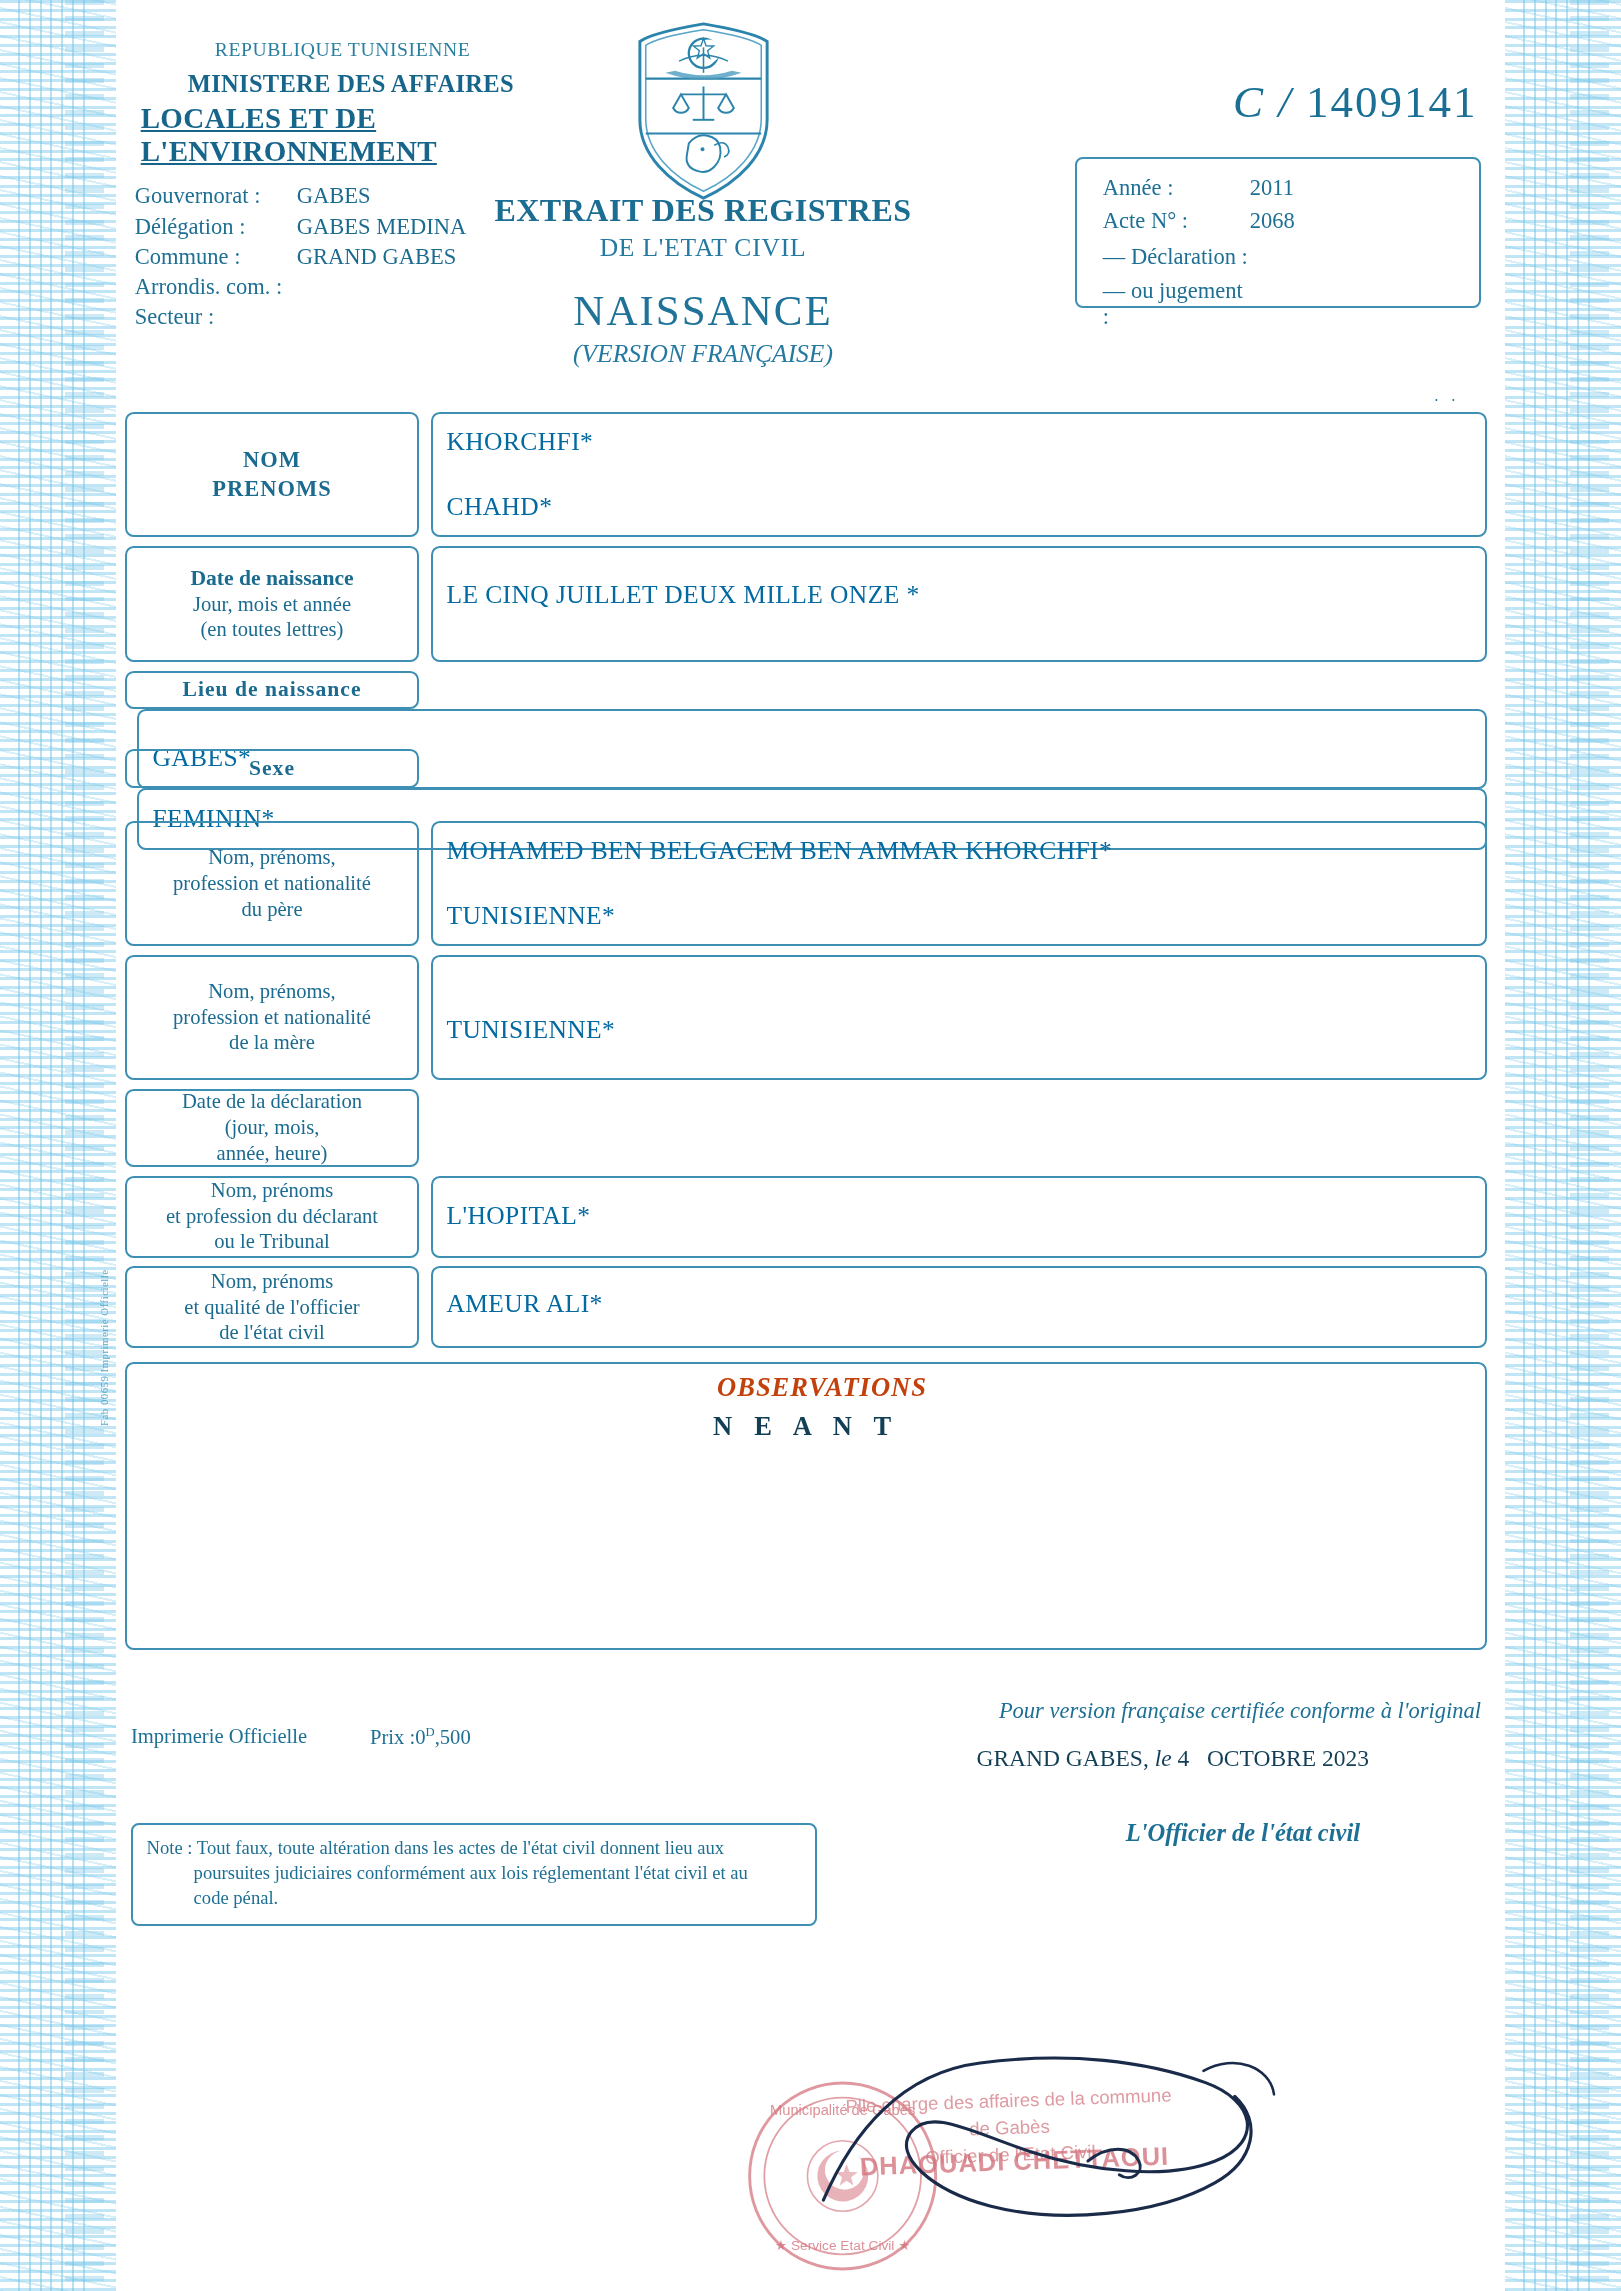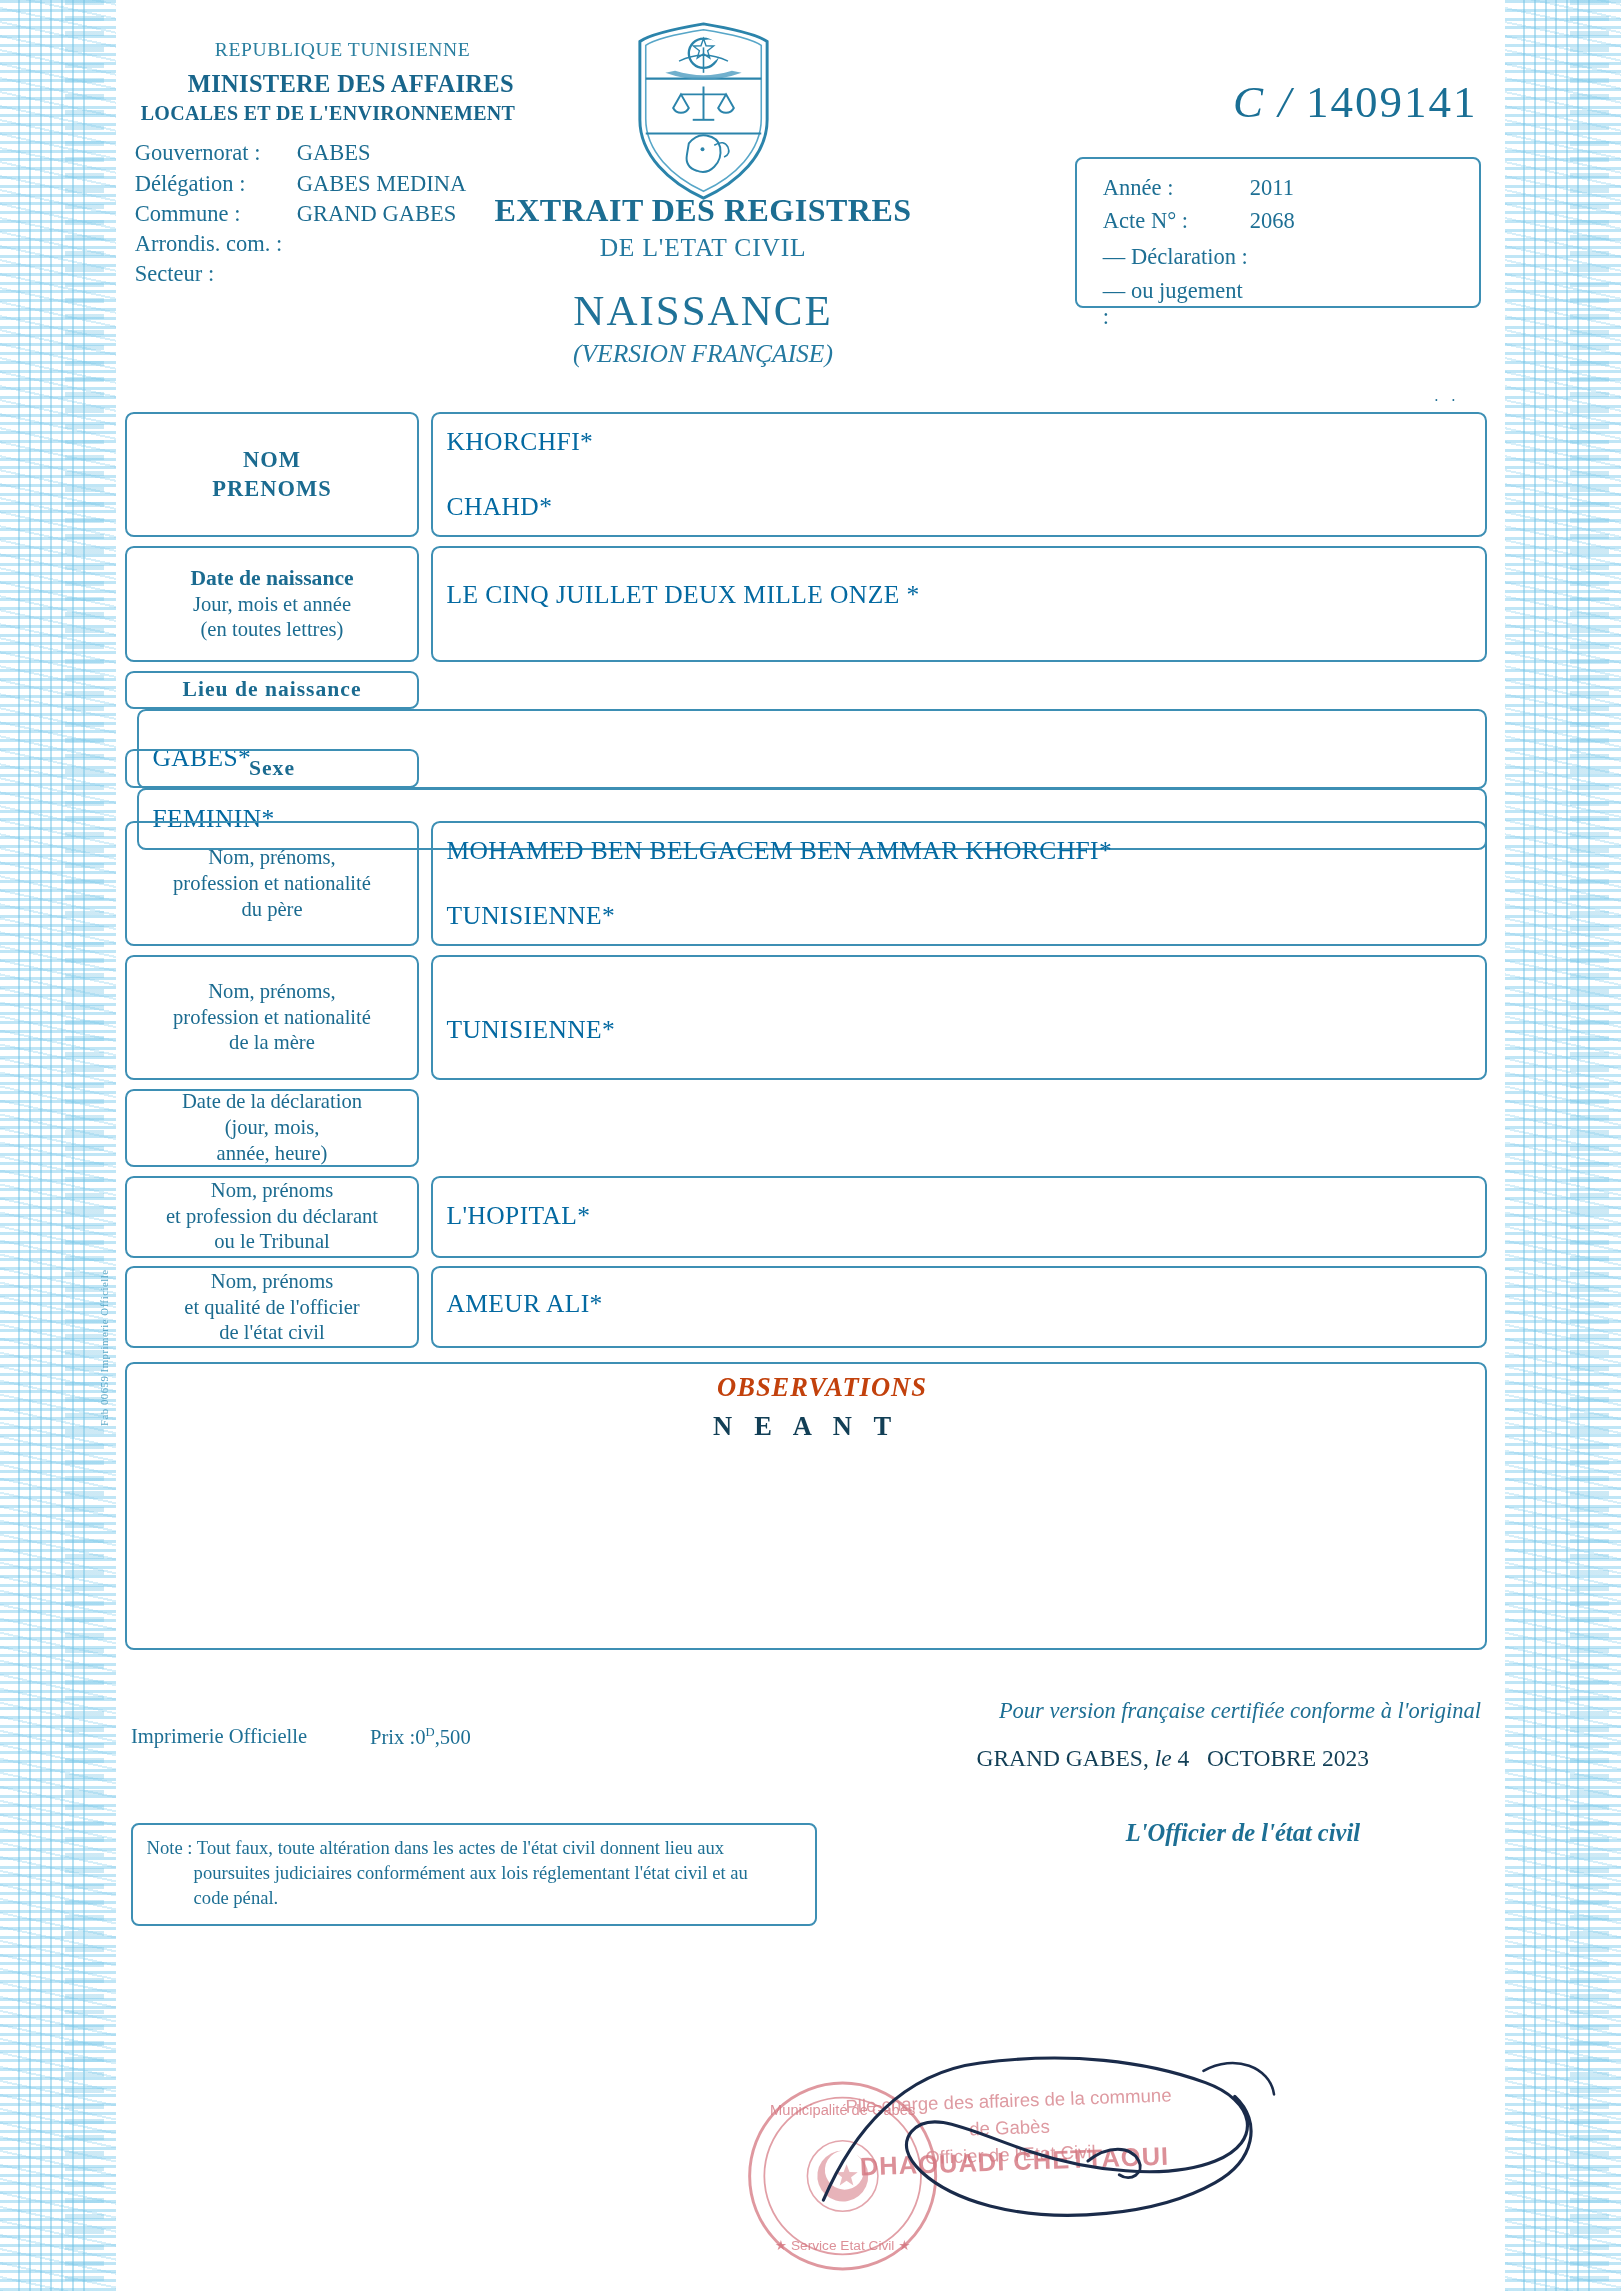--- a/index.html
+++ b/index.html
@@ -42,21 +42,21 @@
     background:repeating-linear-gradient(180deg,
       rgba(90,185,225,0.35) 0 4.9px, rgba(255,255,255,0) 4.9px 15.7px);
   }
 
   .content{position:absolute;left:125px;top:0;width:1370px;height:2292px;}
 
   
   .hdr-left{position:absolute;left:9.8px;top:39px;width:461px;}
   .rep-line{font-size:19.6px;letter-spacing:0.6px;color:#2a7fa0;padding-left:80px;}
   .min1{font-size:24.5px;font-weight:bold;color:#18658b;padding-left:53px;margin-top:8.8px;letter-spacing:0.3px;}
-  .min2{font-size:20px;font-weight:bold;color:#18658b;padding-left:5.9px;margin-top:3.9px;letter-spacing:0.3px;}
+  .min2{font-size:29px;font-weight:bold;color:#18658b;padding-left:5.9px;margin-top:3.9px;letter-spacing:0.3px;text-decoration:underline;}
   .loc{margin-top:13.7px;font-size:22.5px;color:#1d6f94;line-height:1.34;}
   .loc div{display:flex;}
   .loc .lbl{width:162px;white-space:nowrap;}
   .loc .val{font-size:22.5px;color:#1b6b90;}
 
   
   .emblem{position:absolute;left:495px;top:17.6px;width:167px;height:186px;}
   .emblem svg{width:100%;height:100%;}
 
   

